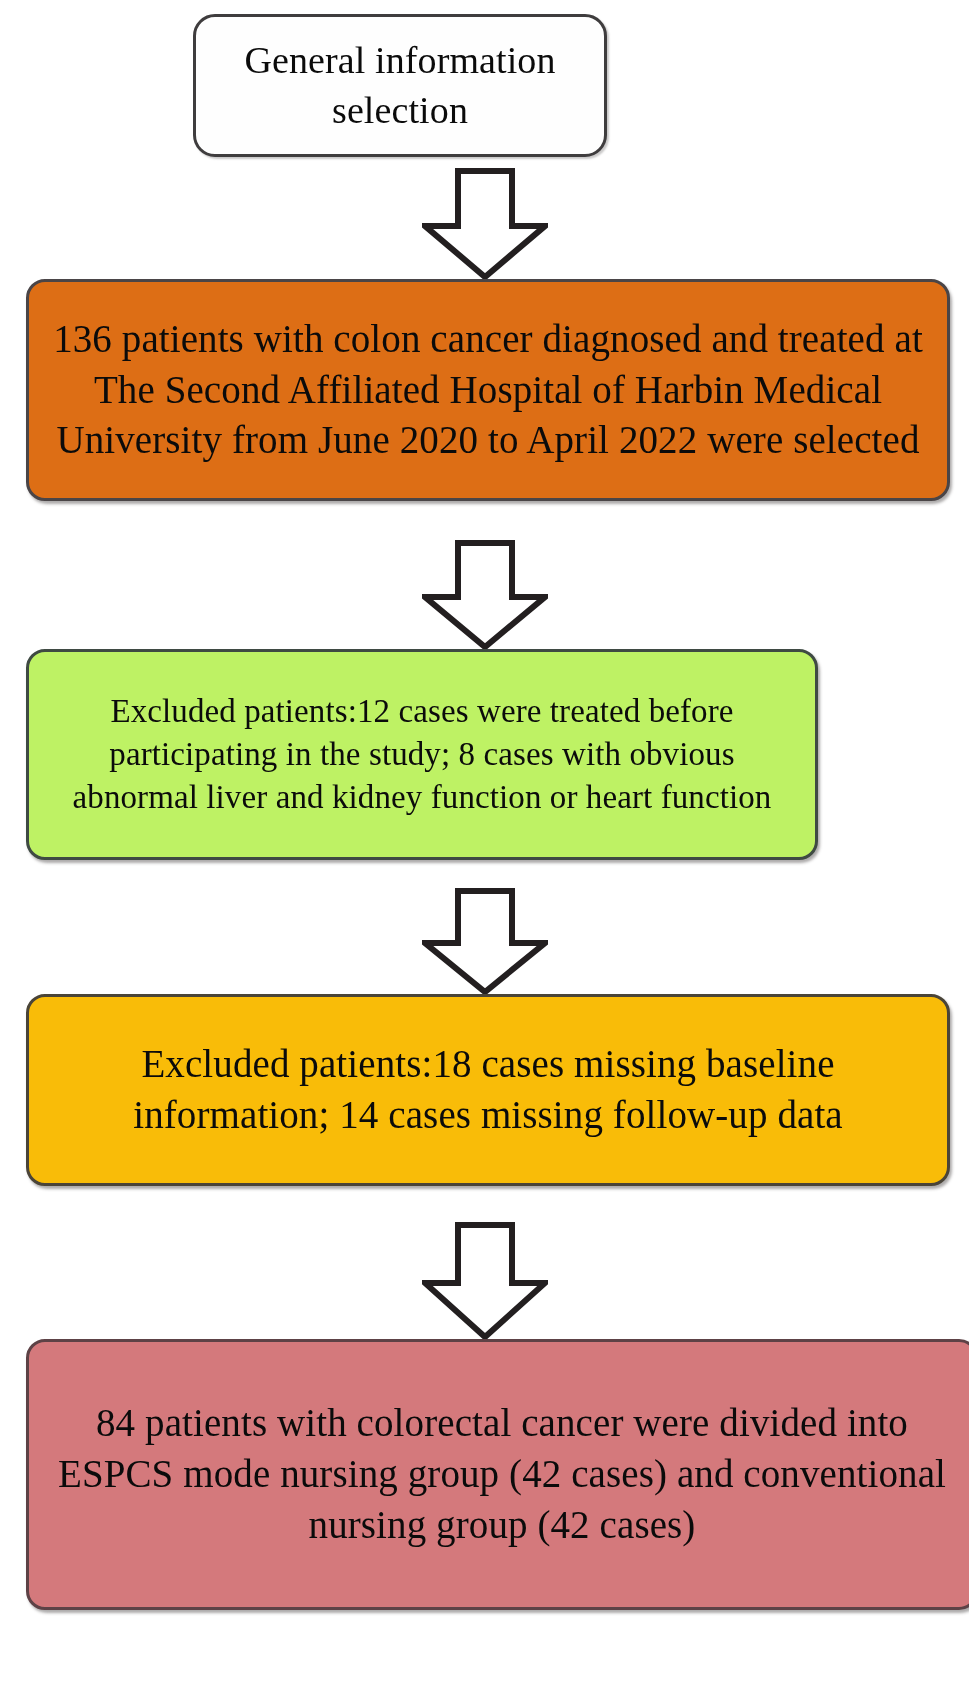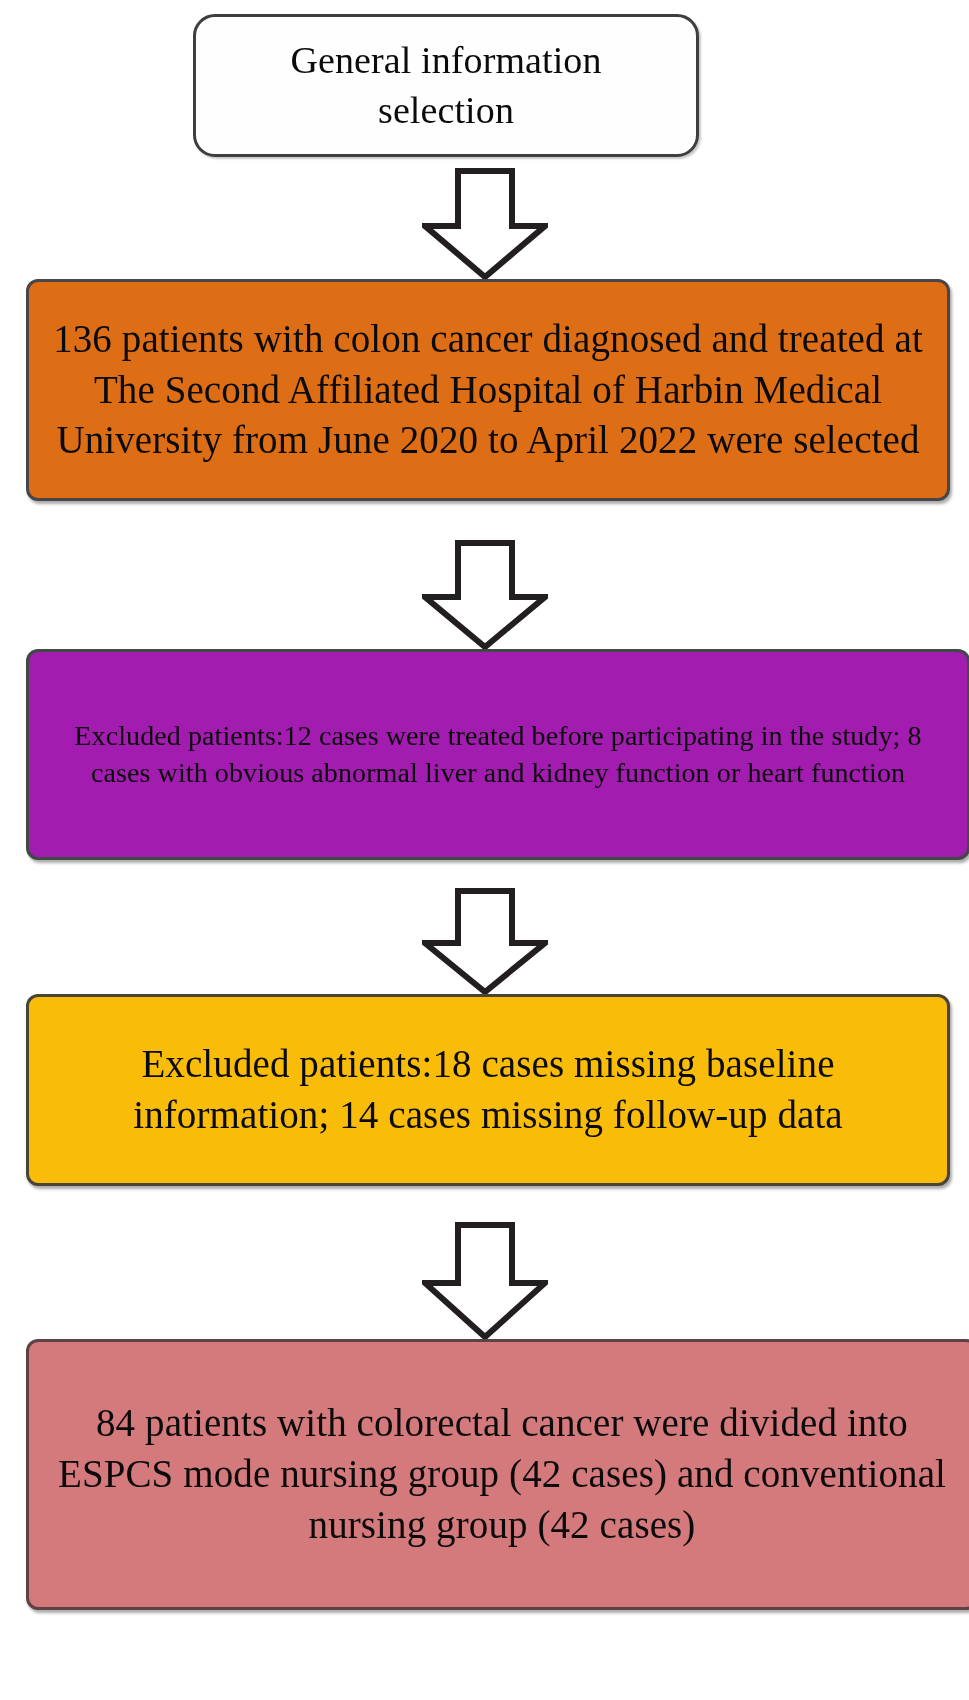--- a/index.html
+++ b/index.html
@@ -24,37 +24,37 @@
   .node {
     position: absolute;
     box-sizing: border-box;
     display: flex;
     align-items: center;
     justify-content: center;
     text-align: center;
     color: #0b0b0b;
     border-style: solid;
     border-width: 3px;
-    border-radius: 12px;
+    border-radius: 19px;
     line-height: 1.30;
     letter-spacing: 0.1px;
     padding: 4px 16px;
     box-shadow: 2px 3px 3px rgba(60,55,55,0.42);
   }
   .node .txt {
     display: block;
     width: 100%;
     white-space: pre-line;
   }
 
   
   #node-start {
     left: 193px;
     top: 14px;
-    width: 506px;
+    width: 414px;
     height: 143px;
     background: #fefefe;
     border-color: #3f3d3e;
     border-width: 3px;
     border-radius: 22px;
     font-size: 38px;
     box-shadow: 2px 2px 2px rgba(80,75,75,0.30);
   }
 
   #node-enrolled {
@@ -63,25 +63,25 @@
     width: 924px;
     height: 222px;
     background: #dd6e15;
     border-color: #4a4547;
     font-size: 39px;
   }
 
   #node-excluded-1 {
     left: 26px;
     top: 649px;
-    width: 944px;
+    width: 792px;
     height: 211px;
-    background: #a21caf;
+    background: #bef264;
     border-color: #3f4a43;
-    font-size: 28px;
+    font-size: 33px;
   }
 
   #node-excluded-2 {
     left: 26px;
     top: 994px;
     width: 924px;
     height: 192px;
     background: #f9bc08;
     border-color: #4a4438;
     font-size: 39px;

